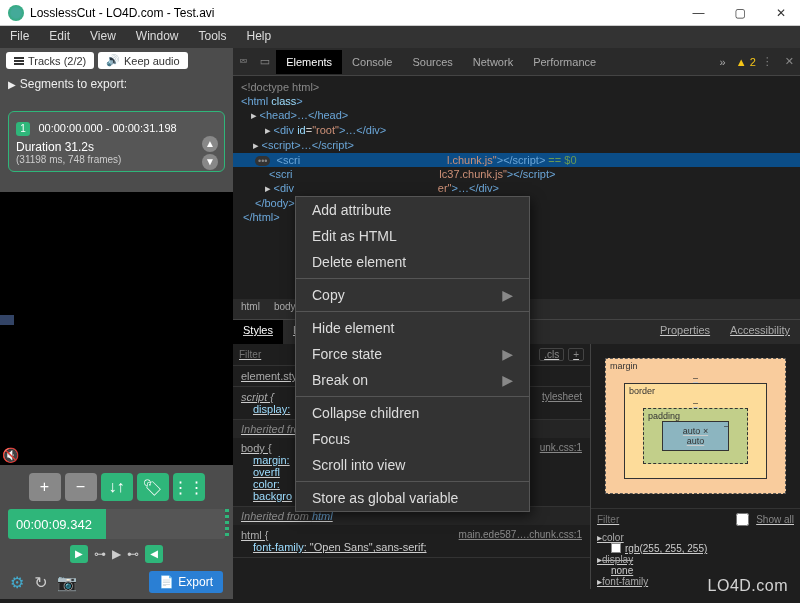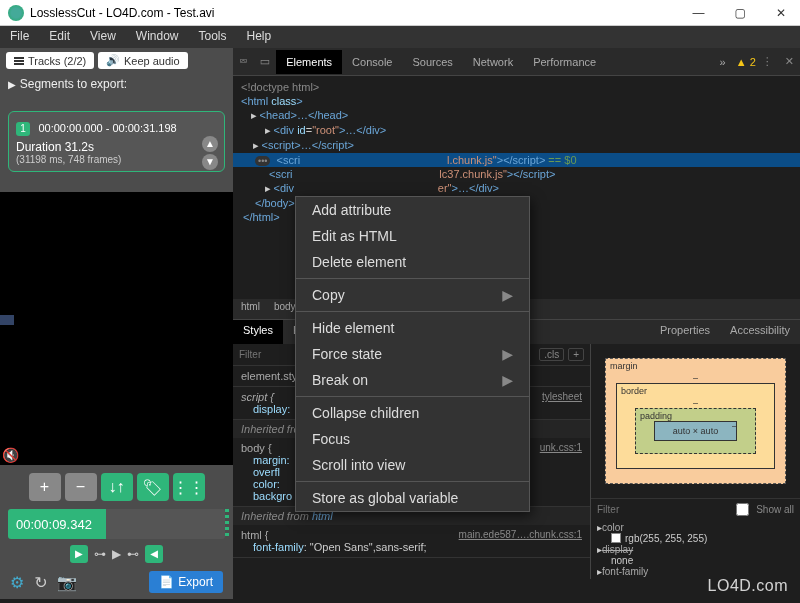--- a/index.html
+++ b/index.html
@@ -85,40 +85,40 @@
 .t-gray { color: #888; }
 .t-dim { color: #6a9955; }
 .dots { color: #888; background:#333; border-radius:8px; padding:0 3px; font-size:9px; }
 
 
 .crumb { height: 20px; background: #2a2a2a; font-size: 10px; color: #aaa; padding: 2px 8px; font-family: Consolas, monospace; }
 .crumb span { margin-right: 8px; }
 
 
 .styles-area { display: flex; height: 280px; border-top: 1px solid #444; }
-.styles-left { flex: 1; background: #1e1e1e; font-family: Consolas, monospace; font-size: 11px; color: #ccc; overflow: hidden; }
+.styles-left { flex: 1; background: #1e1e1e; font-family: Consolas, monospace; font-size: 11px; color: #ccc; overflow: hidden; text-decoration: underline; }
 .styles-right { width: 210px; background: #1e1e1e; border-left: 1px solid #444; }
 .styles-tabs { height: 24px; display: flex; font-size: 11px; background: #2a2a2a; }
 .styles-tabs .stb { padding: 4px 10px; cursor: pointer; color: #aaa; }
 .styles-tabs .stb.active { background: #000; color: #fff; }
 .filter-row { display: flex; align-items: center; height: 22px; border-bottom: 1px solid #333; padding: 0 6px; font-size: 10px; color: #888; }
 .filter-row input { background: transparent; border: none; color: #ccc; font-size: 10px; flex: 1; outline: none; }
 .filter-row .cls { border: 1px solid #444; padding: 0 4px; border-radius: 2px; margin-left: 4px; }
 .css-block { padding: 4px 8px; border-bottom: 1px solid #333; }
 .css-sel { color: #aaa; }
 .css-prop { padding-left: 12px; }
 .css-key { color: #9cdcfe; }
 .css-val { color: #ccc; }
 .css-src { float: right; color: #888; font-size: 10px; text-decoration: underline; cursor: pointer; }
 .inherit-lbl { color: #888; padding: 3px 8px; background: #252525; font-style: italic; }
 .inherit-lbl .hl { color: #6ba6d8; }
 
 
 .boxmodel { padding: 14px; font-size: 9px; font-family: Consolas, monospace; }
-.bm-margin { background: #f9cc9d; border: 1px dashed #555; padding: 14px 10px; position: relative; }
+.bm-margin { background: #f9cc9d; border: 1px dashed #555; padding: 14px 18px; position: relative; }
 .bm-border { background: #fddc9a; border: 1px solid #333; padding: 14px 18px; position: relative; }
 .bm-padding { background: #c2cf8a; border: 1px dashed #333; padding: 12px 18px; position: relative; }
 .bm-content { background: #8cb5c0; border: 1px solid #333; padding: 4px 10px; text-align: center; color: #333; }
 .bm-lbl { position: absolute; top: 2px; left: 4px; color: #333; font-size: 9px; }
 .bm-dash { color: #555; }
 
 
 .comp-filter { height: 22px; display: flex; align-items: center; padding: 0 6px; border-top: 1px solid #333; font-size: 10px; color: #888; }
 .comp-filter input { background: transparent; border: none; color: #ccc; flex: 1; outline: none; font-size: 10px; }
 .comp-list { font-family: Consolas, monospace; font-size: 10px; padding: 2px 6px; }

